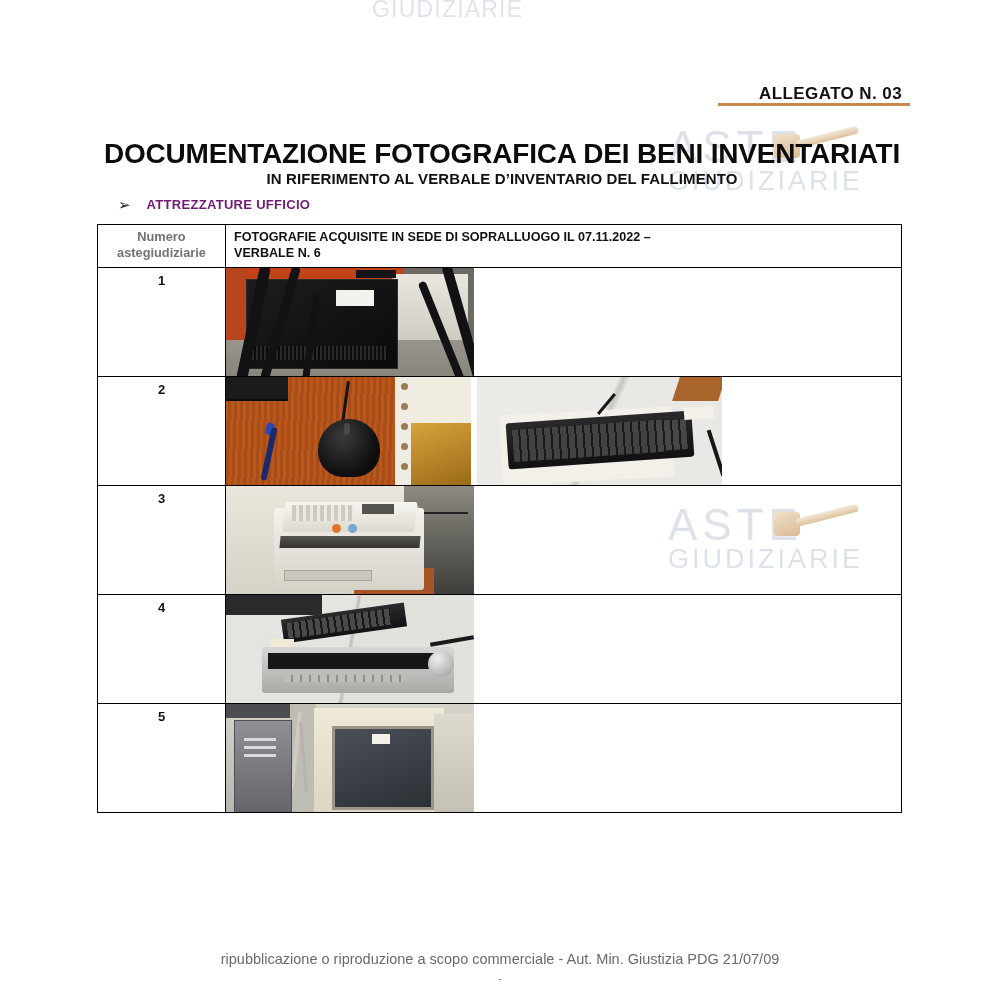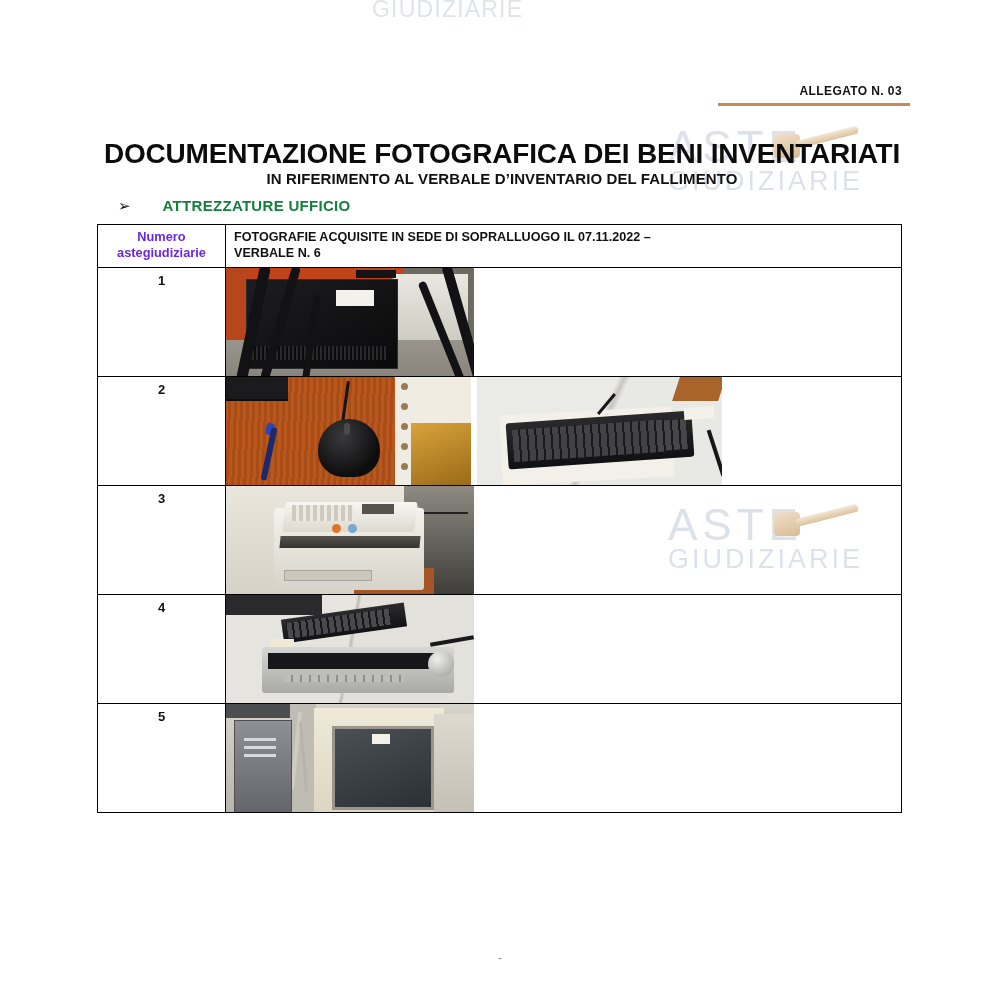--- a/index.html
+++ b/index.html
@@ -52,21 +52,21 @@
     font-weight:400;
     color:transparent;
     -webkit-text-stroke:1.6px #e7eaf0;
     white-space:nowrap;
     pointer-events:none;user-select:none;
   }
 
   
   .allegato{
     position:absolute;right:98px;top:84px;
-    font-size:12px;font-weight:bold;color:#111;letter-spacing:0.4px;
+    font-size:17px;font-weight:bold;color:#111;letter-spacing:0.4px;
   }
   .allegato-rule{
     position:absolute;right:90px;top:103px;width:192px;height:3px;
     background:#c98a52;
   }
   .doc-title{
     position:absolute;left:97px;top:138px;width:810px;
     text-align:center;
     font-size:28px;font-weight:bold;color:#0c0c0c;letter-spacing:-0.2px;
     white-space:nowrap;
@@ -75,40 +75,40 @@
     position:absolute;left:97px;top:170px;width:810px;
     text-align:center;
     font-size:15px;font-weight:bold;color:#111;letter-spacing:0.1px;
     white-space:nowrap;
   }
   .bullet-line{
     position:absolute;left:118px;top:197px;
     display:flex;align-items:center;gap:16px;
   }
   .bullet-arrow{font-size:15px;color:#111;line-height:1;}
-  .bullet-text{font-size:15px;font-weight:bold;color:#15803d;letter-spacing:0.3px;margin-left:16px;}
+  .bullet-text{font-size:13px;font-weight:bold;color:#701a75;letter-spacing:0.3px;}
 
   
   .tbl{
     position:absolute;left:97px;top:224px;width:805px;
     border-collapse:collapse;
     table-layout:fixed;
     background:transparent;
   }
   .tbl td{
     border:1.4px solid #000;
     vertical-align:top;
     padding:0;
     background:transparent;
   }
   .c-num{width:128px;text-align:center;}
   .c-pic{width:auto;}
 
   .hdr-num{
-    font-size:12.8px;font-weight:bold;color:#6d28d9;
+    font-size:12.8px;font-weight:bold;color:#737373;
     padding:4px 2px 6px;line-height:1.22;text-align:center;
   }
   .hdr-pic{
     font-size:12.6px;font-weight:bold;color:#111;
     padding:4px 6px 6px 8px;line-height:1.28;
   }
   .idnum{
     font-size:13px;font-weight:bold;color:#111;
     padding-top:5px;text-align:center;display:block;
   }
@@ -412,16 +412,17 @@
             </div>
           </div>
         </td>
       </tr>
     </tbody>
   </table>
 
 
   <div class="footer">
     <br>
+    <span>ripubblicazione o riproduzione a scopo commerciale - Aut. Min. Giustizia PDG 21/07/09</span>
     <span class="dash">-</span>
   </div>
 
 </div>
 
 </body></html>

